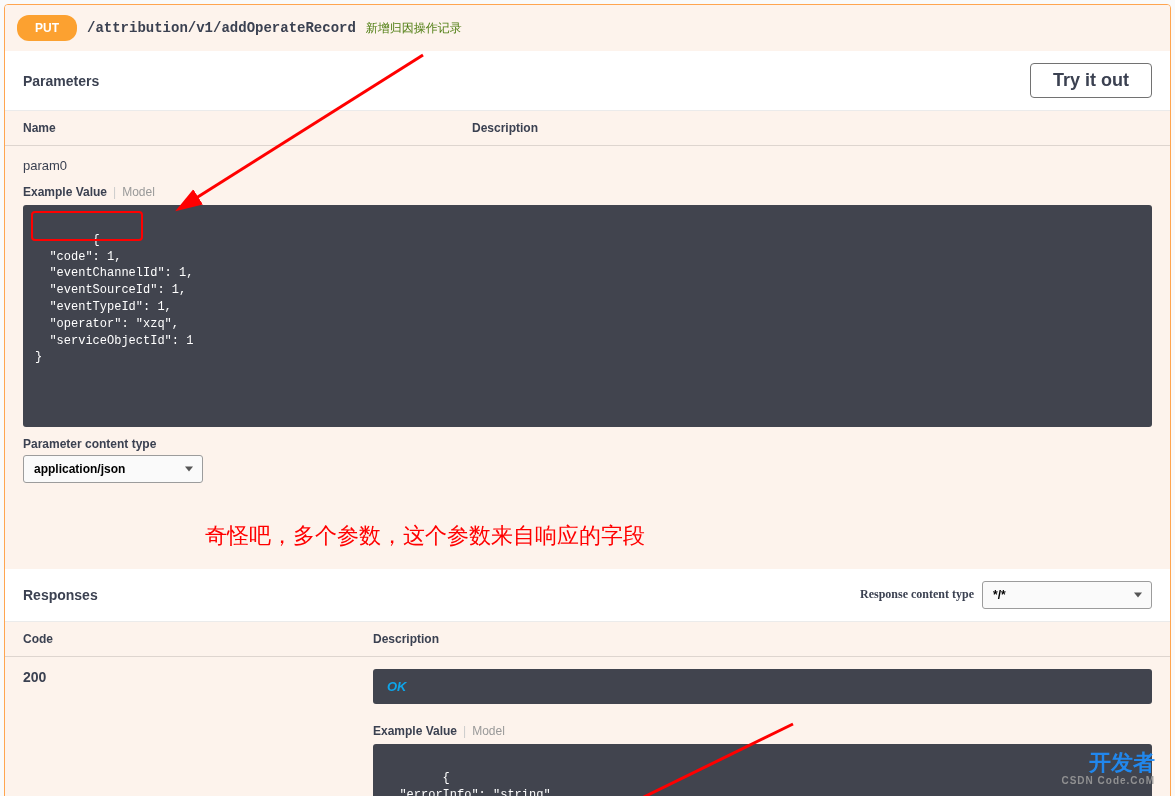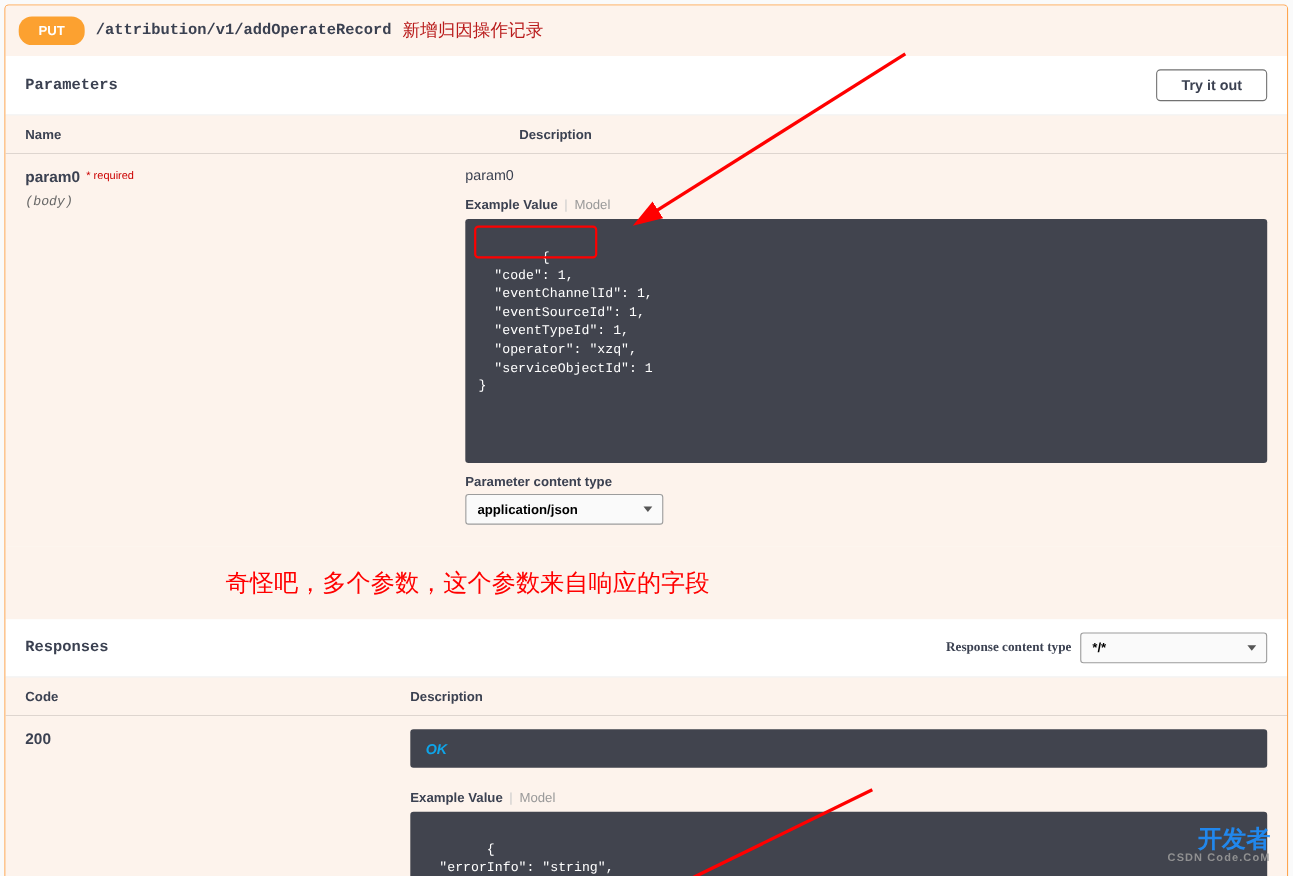--- a/index.html
+++ b/index.html
@@ -31,42 +31,41 @@
     padding: 6px 18px;
     border-radius: 12px;
   }
   .endpoint-path {
     font-family: "Courier New", monospace;
     font-size: 14px;
     font-weight: 600;
     color: #3b4151;
   }
   .endpoint-desc {
-    font-size: 16px;
-    color: #b91c1c;
+    font-size: 12px;
+    color: #4d7c0f;
   }
   .section-header {
     display: flex;
     align-items: center;
     justify-content: space-between;
     background: #fff;
     padding: 12px 18px;
     border-bottom: 1px solid rgba(0,0,0,0.08);
   }
   .section-title {
     font-size: 14px;
     font-weight: 700;
     color: #3b4151;
-    font-family: Liberation Mono, monospace;
   }
   .try-btn {
     border: 1px solid #727272;
     background: transparent;
     color: #3b4151;
-    font-size: 13px;
+    font-size: 18px;
     font-weight: 700;
     padding: 6px 22px;
     border-radius: 4px;
     cursor: pointer;
   }
   .table-head {
     display: flex;
     padding: 10px 18px;
     border-bottom: 1px solid rgba(0,0,0,0.12);
     background: #fdf3ec;
@@ -263,27 +262,20 @@
     <span class="section-title">Parameters</span>
     <button class="try-btn">Try it out</button>
   </div>
 
   <div class="table-head">
     <div class="col-name">Name</div>
     <div class="col-desc">Description</div>
   </div>
 
   <div class="param-row">
-    <div class="param-left">
-      <div>
-        <span class="param-name">param0</span>
-        <span class="required">* required</span>
-      </div>
-      <div class="param-in">(body)</div>
-    </div>
     <div class="param-right">
       <div class="param-label">param0</div>
       <div class="tabs">
         <span class="tab-active">Example Value</span>
         <span class="tab-sep">|</span>
         <span class="tab-inactive">Model</span>
       </div>
       <div class="codebox">
         <span>{
   "code": 1,

